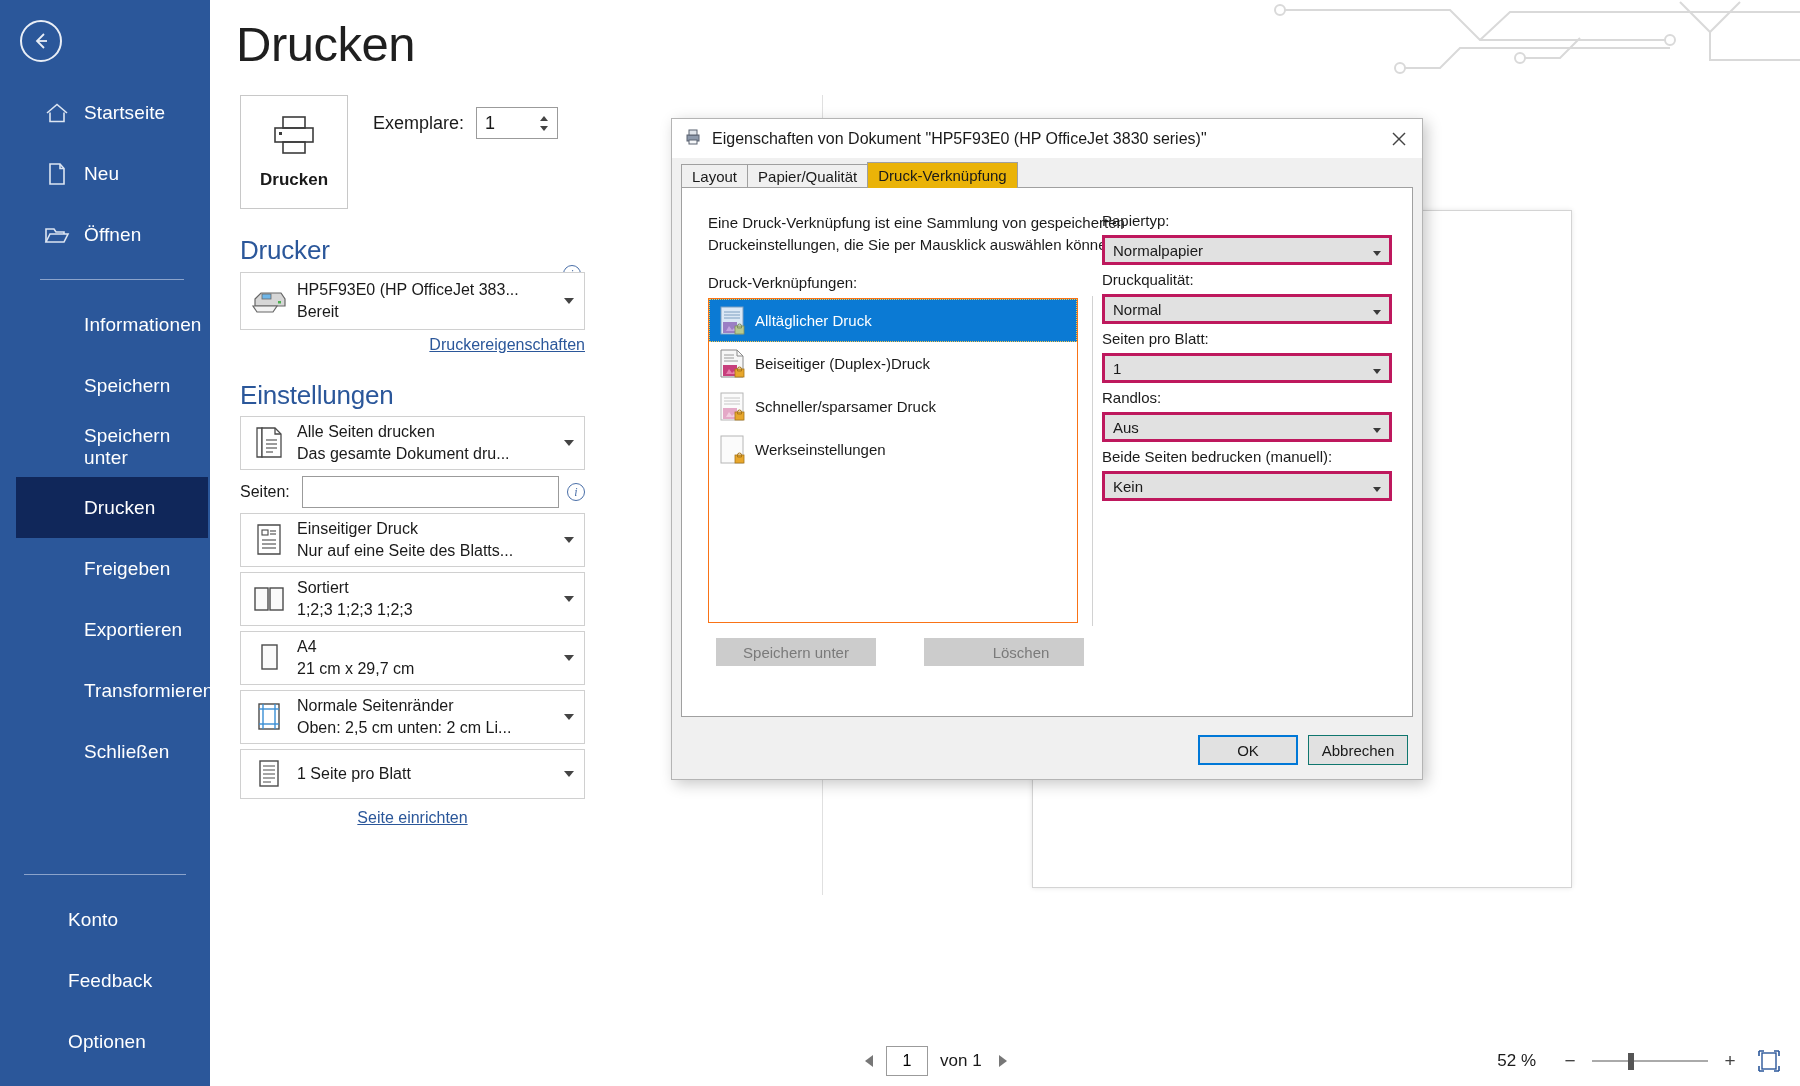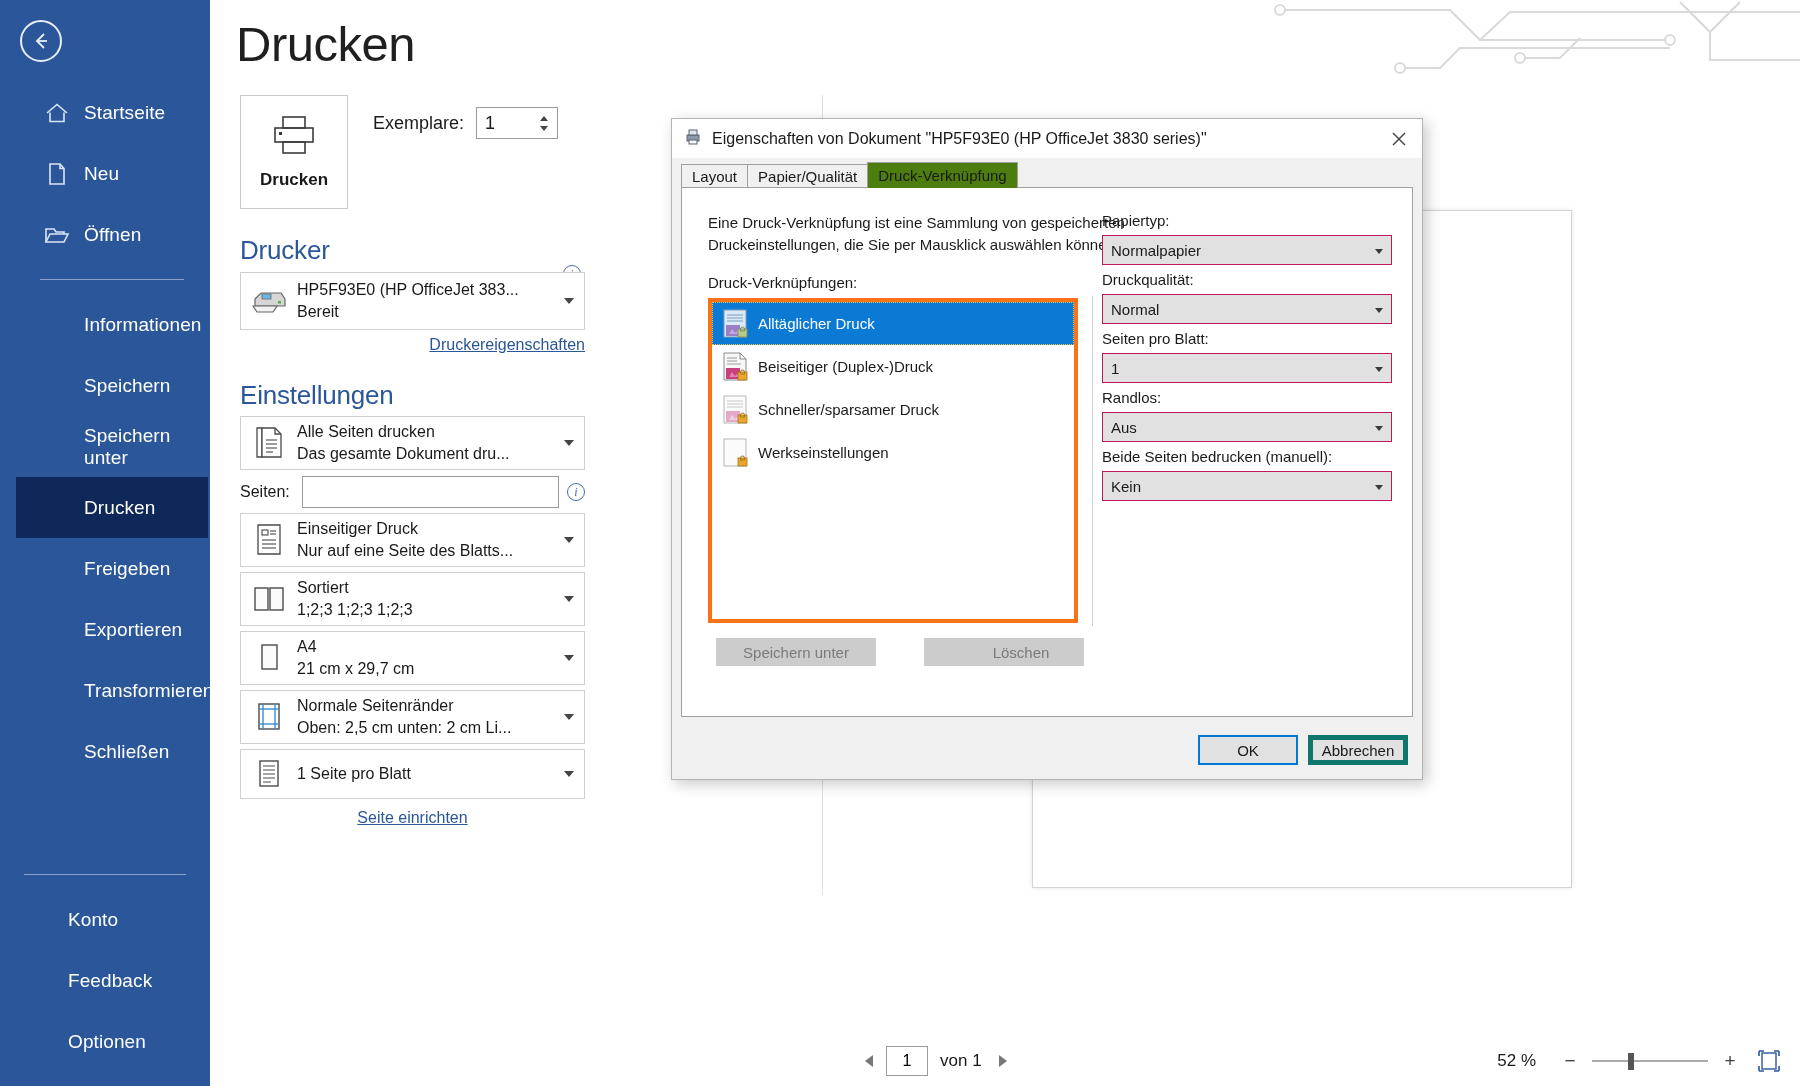--- a/index.html
+++ b/index.html
@@ -200,68 +200,68 @@
     position:absolute; right:0; top:0; width: 46px; height: 39px;
     display:flex;align-items:center;justify-content:center; cursor:pointer;
   }
 
   .tabstrip { position:absolute; left: 9px; top: 43px; display:flex; align-items:flex-end; height: 26px; }
   .tab {
     height: 24px; padding: 0 10px; font-size: 15px; color:#1a1a1a;
     background:#f0f0f0; border:1px solid #a0a0a0; border-bottom: none;
     display:flex;align-items:center; cursor:pointer; margin-right: -1px;
   }
-  .tab.active { background:#4d7c0f; height: 26px; z-index: 3; position:relative;}
+  .tab.active { background:#eab308; height: 26px; z-index: 3; position:relative;}
 
   .tabpanel {
     position:absolute; left: 9px; top: 68px; right: 9px; bottom: 62px;
     background:#ffffff; border:1px solid #a0a0a0;
   }
 
   .desc { position:absolute; left: 26px; top: 24px; font-size:15px; color:#1a1a1a; line-height: 22px; }
   .lbl-shortcuts { position:absolute; left: 26px; top: 86px; font-size: 15px; color:#1a1a1a; }
 
   .listbox {
     position:absolute; left: 26px; top: 110px; width: 370px; height: 325px;
-    background:#ffffff; border:4px solid #f97316; overflow:hidden;
+    background:#ffffff; border:1px solid #f97316; overflow:hidden;
   }
   .litem { height: 43px; display:flex; align-items:center; cursor:pointer; }
   .litem .lico { width: 46px; flex:0 0 46px; display:flex; align-items:center; justify-content:center; }
   .litem .ltxt { font-size: 15px; color:#1a1a1a; }
   .litem.sel { background:#0b7ad4; }
   .litem.sel .ltxt { color:#ffffff; }
   .litem.sel { outline: 1px dotted #f7c94b; outline-offset:-1px; }
 
   .lbtns { position:absolute; left: 34px; top: 450px; display:flex; }
   .gbtn {
     width: 160px; height: 28px; background:#cccccc; border:1px solid #cccccc;
     color:#7a7a7a; font-size:15px; display:flex;align-items:center;justify-content:center;
     cursor: default;
   }
   .gbtn.second { margin-left: 48px; padding-left: 34px; }
 
   .rightcol { position:absolute; left: 420px; top: 24px; width: 290px; }
   .fgroup { margin-bottom: 6px; }
   .fgroup .flab { font-size: 15px; color:#1a1a1a; margin-bottom: 6px; }
   .combo {
-    height: 30px; background:#e1e1e1; border:1px solid #be185d;
+    height: 30px; background:#e1e1e1; border:3px solid #be185d;
     display:flex; align-items:center; position:relative; cursor:pointer;
   }
   .combo .cval { font-size:15px; color:#1a1a1a; padding-left: 8px; }
   .combo .carrow {
     position:absolute; right: 8px; top: 0; height:30px; display:flex; align-items:center;
   }
   .combo .carrow i {
     display:block;width:0;height:0;border-left:4px solid transparent;border-right:4px solid transparent;border-top:5px solid #3a3a3a;
   }
 
   .dlg-foot { position:absolute; left:0; right:0; bottom:0; height: 60px; }
   .fbtn {
     position:absolute; top: 16px;
-    width: 100px; height: 30px; background:#e1e1e1; border:5px solid #0f766e;
+    width: 100px; height: 30px; background:#e1e1e1; border:1px solid #0f766e;
     font-size:15px; color:#1a1a1a; display:flex;align-items:center;justify-content:center;
     cursor:pointer;
   }
   .fbtn.ok { right: 124px; border: 2px solid #0078d7; }
   .fbtn.cancel { right: 14px; }
 
   .vline-dlg { position:absolute; left: 410px; top: 108px; width:1px; height: 330px; background:#d2d2d2;}
 </style>
 </head>
 <body>

